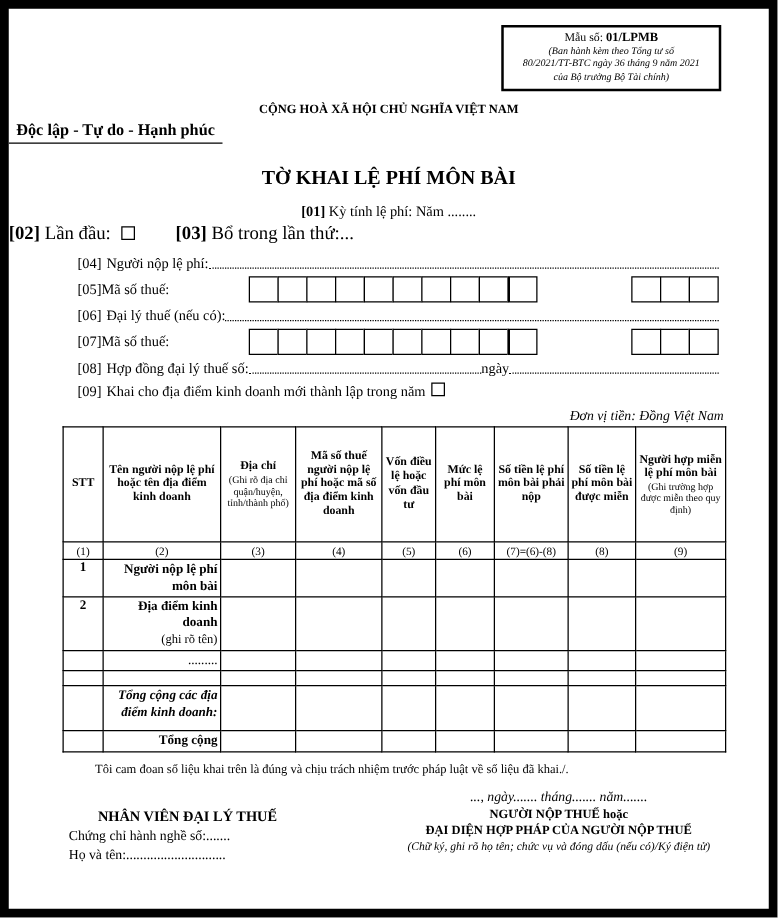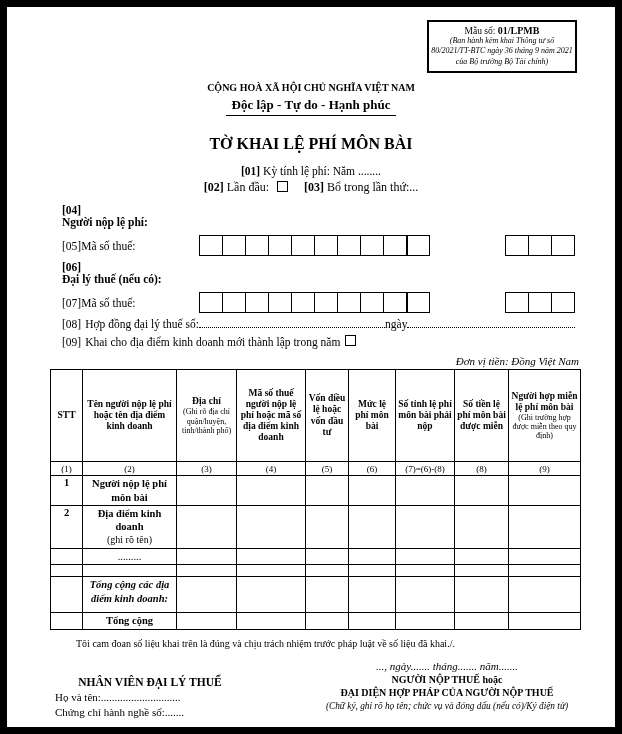--- a/index.html
+++ b/index.html
@@ -5,69 +5,69 @@
   * { box-sizing: border-box; margin: 0; padding: 0; }
   html, body { width: 622px; background: #888; }
   body { font-family: "Liberation Serif", serif; color: #000; }
   .page {
     position: relative; width: 622px; height: 734px;
     border: 7px solid #000; background: #fff; overflow: hidden;
   }
 
   
   .form-box {
-    width: 150px; margin: 13px 38px 0 auto;
+    width: 176px; margin: 13px 38px 0 auto;
     border: 2px solid #000; text-align: center; padding: 3px 2px 4px;
   }
   .fb-line1 { font-size: 9.5px; }
   .fb-line1 b { font-size: 10px; }
   .fb-note { font-size: 8px; font-style: italic; line-height: 1.3; }
 
   
   .country { text-align: center; font-weight: bold; font-size: 10px; margin-top: 9px; }
-  .motto-wrap { text-align: center; margin-top: 2px; }
+  .motto-wrap { text-align: left; margin-top: 2px; }
   .motto {
     display: inline-block; font-weight: bold; font-size: 13px;
     padding: 0 6px 2px; border-bottom: 1.5px solid #000;
   }
   .title { text-align: center; font-weight: bold; font-size: 16px; margin-top: 19px; }
 
   .line01 { text-align: center; font-size: 11.5px; margin-top: 12px; }
-  .line0203 { display: flex; justify-content: center; gap: 16px; font-size: 12px; margin-top: 3px; }
+  .line0203 { display: flex; justify-content: flex-start; gap: 32px; font-size: 15px; margin-top: 3px; }
   .bnum { font-weight: bold; }
   .chk {
     display: inline-block; width: 11px; height: 11px;
     border: 1px solid #000; background: #fff; vertical-align: -1px; margin-left: 5px;
   }
 
   
   .fields { margin: 9px 40px 0 55px; font-size: 11.5px; }
   .fline { display: flex; align-items: baseline; margin-top: 5px; white-space: nowrap; }
-  .fline.bold { font-weight: bold; flex-direction: column; }
+  .fline.bold { font-weight: normal; }
   .fline .gap { width: 4px; }
   .dotfill { flex: 1; border-bottom: 1.6px dotted #000; height: 3px; align-self: flex-end; margin-bottom: 2px; }
   .dotfill.w2 { flex: 0.9; }
   .mst { display: flex; align-items: center; margin-top: 4px; }
   .mst-g1 { display: flex; margin-left: 64px; }
   .mst-g2 { display: flex; margin-left: auto; }
   .mst-cell { width: 24px; height: 21px; border: 1px solid #000; margin-left: -1px; background: #fff; }
   .mst-cell:first-child { margin-left: 0; }
   .mst-cell.sep { border-left-width: 2.5px; }
 
   .unit { text-align: right; font-style: italic; font-size: 11px; margin: 7px 36px 2px 0; }
 
   
   table.fee { border-collapse: collapse; table-layout: fixed; width: 530px; margin-left: 43px; }
   table.fee th, table.fee td { border: 1px solid #000; padding: 1px 2px; }
   table.fee th { vertical-align: middle; text-align: center; height: 92px; }
   .cht { font-weight: bold; font-size: 9.5px; line-height: 1.18; }
   .chn { font-weight: normal; font-size: 8px; line-height: 1.15; }
   tr.nums td { font-size: 9px; text-align: center; height: 14px; padding: 0 1px; }
   td.stt { text-align: center; font-weight: bold; font-size: 10.5px; vertical-align: top; }
-  td.name { text-align: center; font-size: 10.5px; vertical-align: top; padding: 1px 4px; line-height: 1.28; }
+  td.name { text-align: right; font-size: 10.5px; vertical-align: top; padding: 1px 4px; line-height: 1.28; }
   td.name.b { font-weight: bold; }
   td.name .sub { font-weight: normal; font-size: 10px; }
   td.name.bi { font-weight: bold; font-style: italic; }
   tr.r1 td { height: 28px; }
   tr.r2 td { height: 38px; }
   tr.r3 td { height: 16px; }
   tr.r4 td { height: 12px; }
   tr.r5 td { height: 36px; }
   tr.r6 td { height: 15px; }
 
@@ -88,21 +88,21 @@
 </head>
 <body>
 
 <div class="page">
 
   <div class="form-box">
     <div class="fb-line1">
       <span>Mẫu số:</span>
       <b>01/LPMB</b>
     </div>
-    <div class="fb-note">(Ban hành kèm khai Thông tư số</div>
+    <div class="fb-note">(Ban hành kèm theo Tổng tư số</div>
     <div class="fb-note">80/2021/TT-BTC ngày 36 tháng 9 năm 2021</div>
     <div class="fb-note">của Bộ trưởng Bộ Tài chính)</div>
   </div>
 
   <div class="country">CỘNG HOÀ XÃ HỘI CHỦ NGHĨA VIỆT NAM</div>
   <div class="motto-wrap">
     <span class="motto">Độc lập - Tự do - Hạnh phúc</span>
   </div>
 
   <div class="title">TỜ KHAI LỆ PHÍ MÔN BÀI</div>
@@ -233,21 +233,21 @@
         <th>
             <div class="cht">Mã số thuế người nộp lệ phí hoặc mã số địa điểm kinh doanh</div>
           </th>
         <th>
             <div class="cht">Vốn điều lệ hoặc vốn đầu tư</div>
           </th>
         <th>
             <div class="cht">Mức lệ phí môn bài</div>
           </th>
         <th>
-            <div class="cht">Số tỉnh lệ phí môn bài phải nộp</div>
+            <div class="cht">Số tiền lệ phí môn bài phải nộp</div>
           </th>
         <th>
             <div class="cht">Số tiền lệ phí môn bài được miễn</div>
           </th>
         <th>
             <div class="cht">Người hợp miễn lệ phí môn bài</div>
             <div class="chn">(Ghi trường hợp được miễn theo quy định)</div>
           </th>
       </tr>
       <tr class="nums">
@@ -333,22 +333,22 @@
         <td></td>
       </tr>
     </tbody>
   </table>
 
   <div class="decl">Tôi cam đoan số liệu khai trên là đúng và chịu trách nhiệm trước pháp luật về số liệu đã khai./.</div>
 
   <div class="sig">
     <div class="sig-left">
       <div class="sl-title">NHÂN VIÊN ĐẠI LÝ THUẾ</div>
+      <div>Chứng chỉ hành nghề số:.......</div>
       <div>Họ và tên:.............................</div>
-      <div>Chứng chỉ hành nghề số:.......</div>
     </div>
     <div class="sig-right">
       <div class="sr-date">..., ngày....... tháng....... năm.......</div>
       <div class="sr-t1">NGƯỜI NỘP THUẾ hoặc</div>
       <div class="sr-t2">ĐẠI DIỆN HỢP PHÁP CỦA NGƯỜI NỘP THUẾ</div>
       <div class="sr-note">(Chữ ký, ghi rõ họ tên; chức vụ và đóng dấu (nếu có)/Ký điện tử)</div>
     </div>
   </div>
 
 </div>

